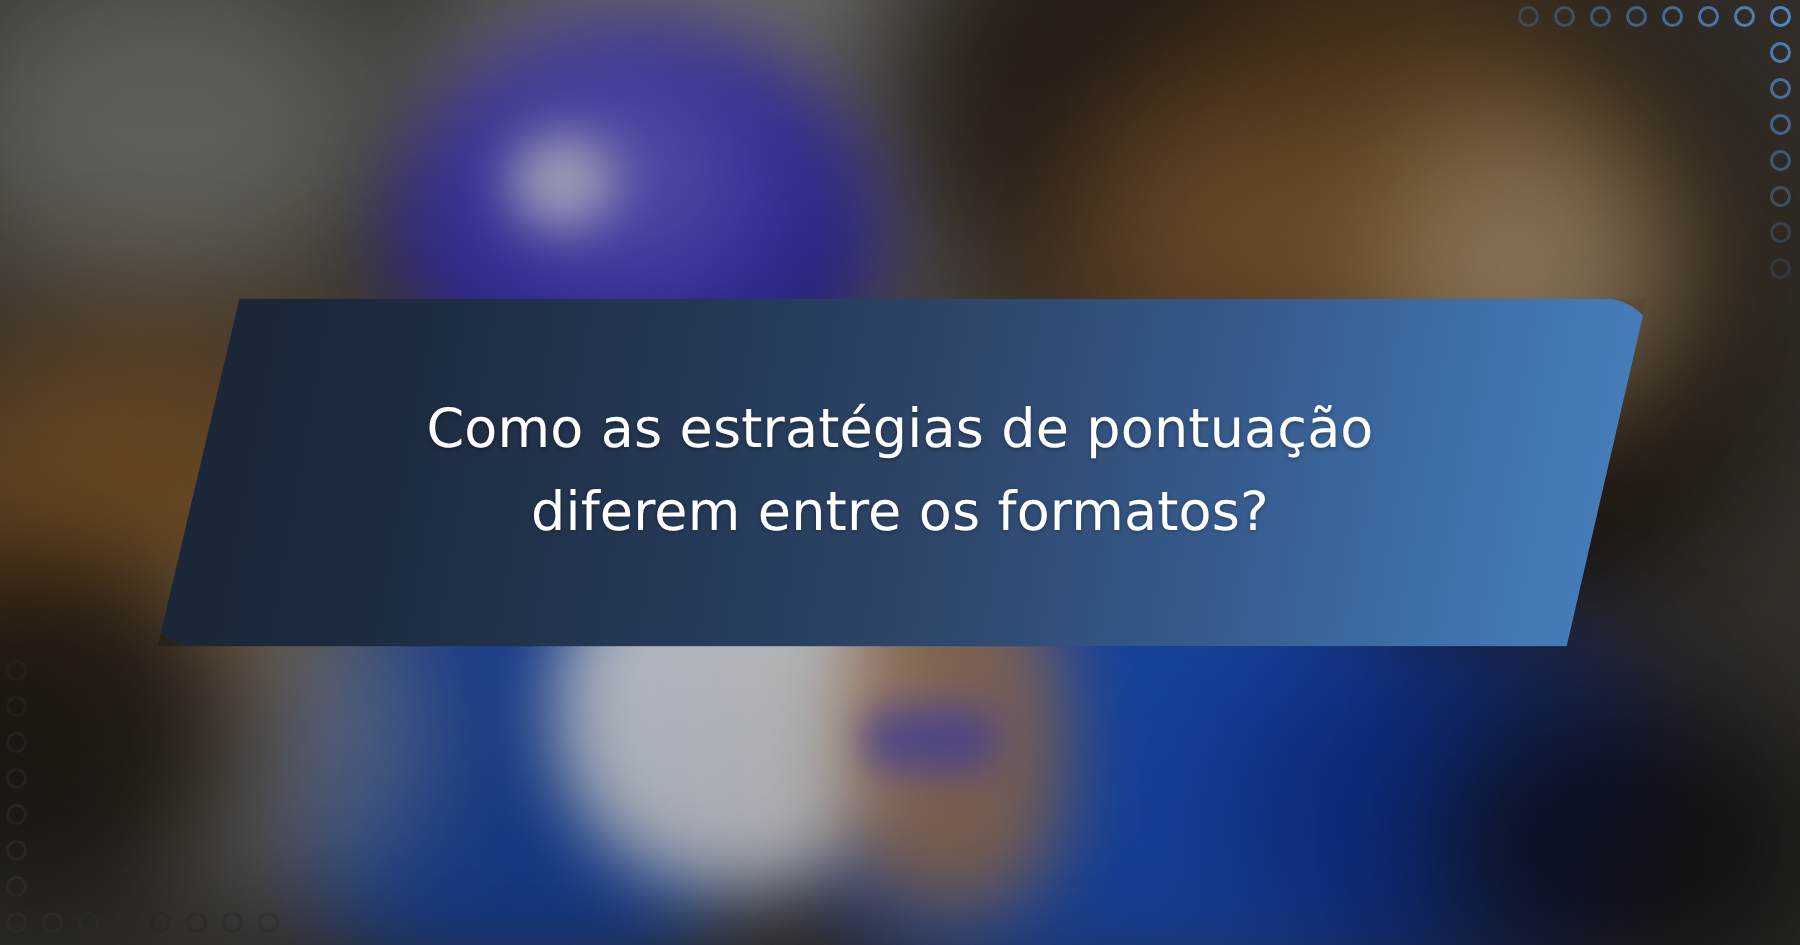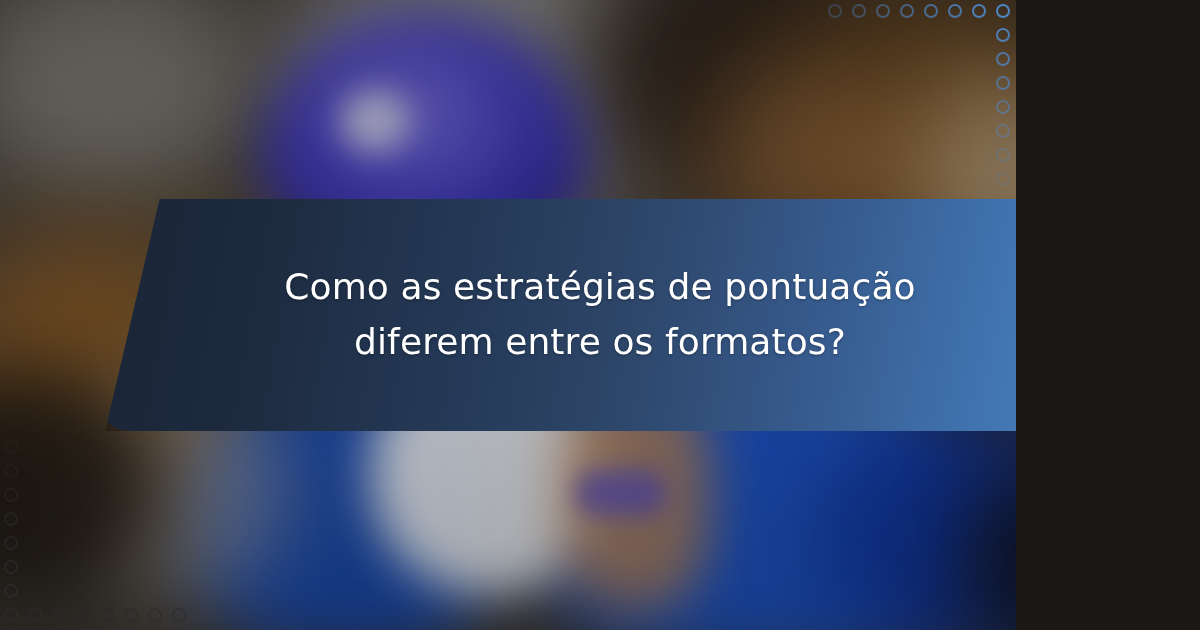--- a/index.html
+++ b/index.html
@@ -7,21 +7,21 @@
 
   html, body {
     width:1200px; height:630px;
     overflow:hidden;
     background:#1a1714;
     font-family:"DejaVu Sans", sans-serif;
   }
 
   #stage {
     position:relative;
-    width:1016px; height:630px;
+    width:1200px; height:630px;
     overflow:hidden;
   }
 
   
   .bg-photo {
     position:absolute;
     inset:-60px;
     overflow:hidden;
   }
 

